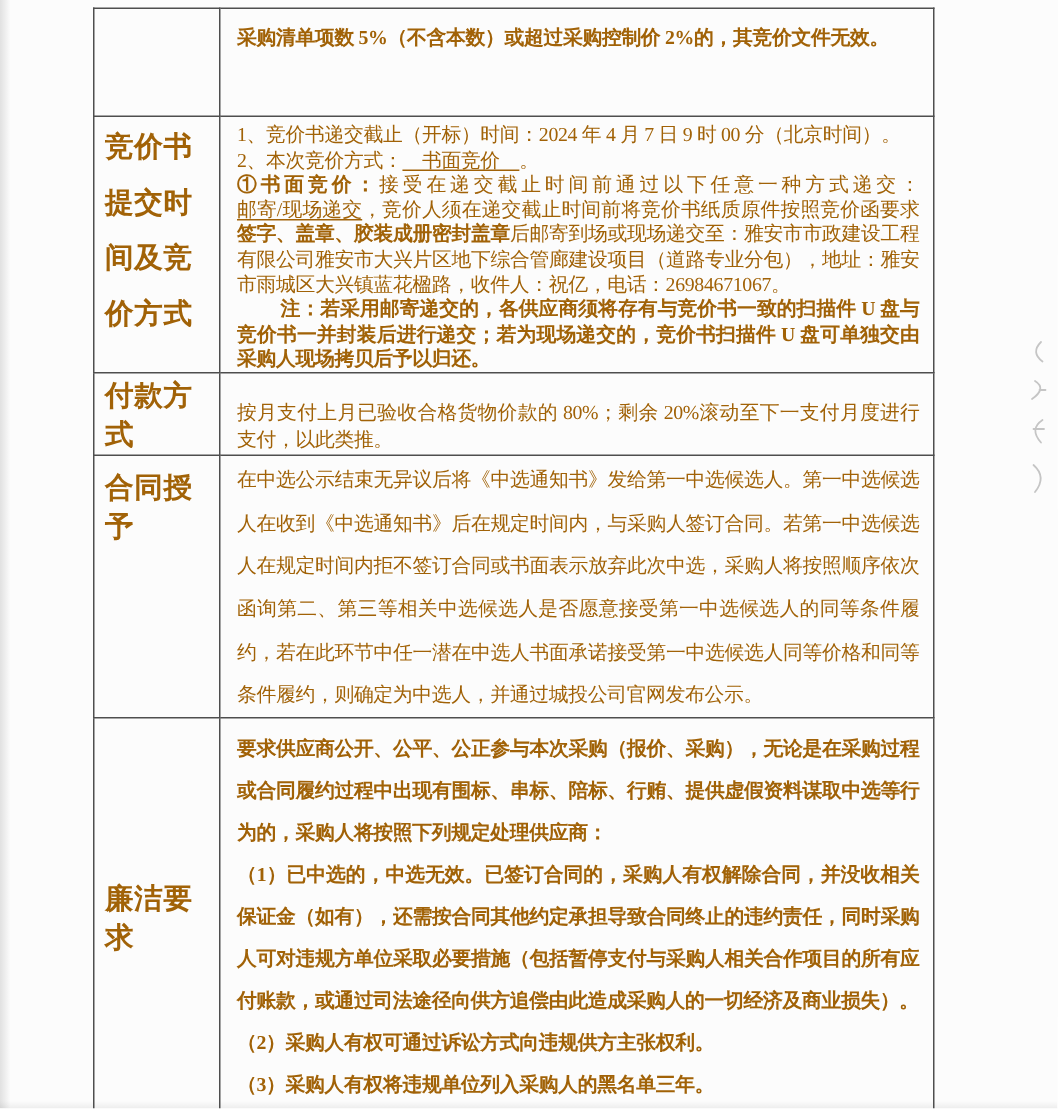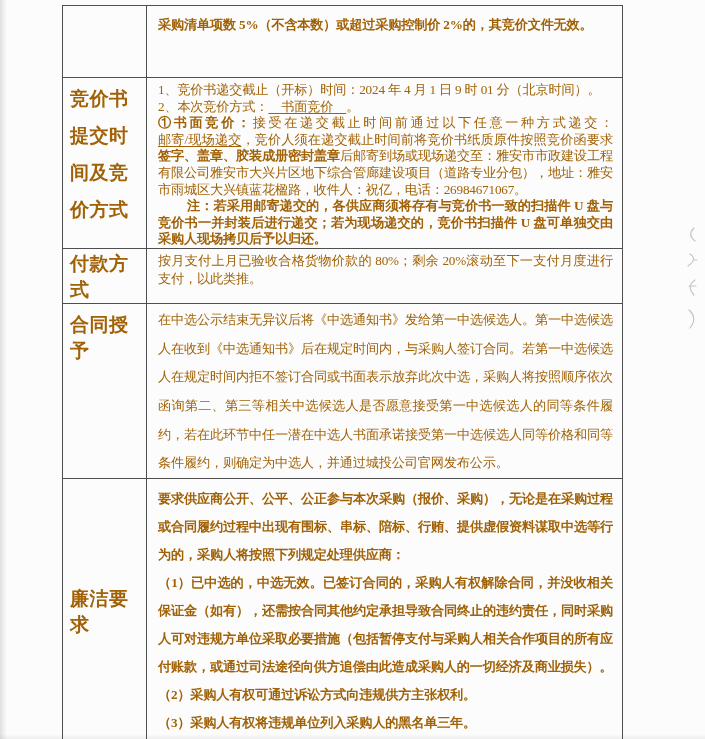--- a/index.html
+++ b/index.html
@@ -33,21 +33,21 @@
 
   .row-0 { height:72px; }
   .row-1 { height:167px; }
   .row-2 { height:43px; }
   .row-3 { height:173px; }
   .row-4 { height:267px; }
 
   .row-0 .ccell { font-weight:bold; padding-top:9px; line-height:19px; }
   .row-1 .hcell { line-height:37px; }
   .row-1 .ccell { line-height:16.6px; }
-  .row-2 .ccell { line-height:18.5px; padding-top:3px; }
+  .row-2 .ccell { line-height:18.5px; padding-top:17px; }
   .row-3 .hcell { padding-top:8px;margin-top:28px; }
   .row-3 .ccell { line-height:28.7px; padding-top:2px; }
   .row-4 .hcell { vertical-align:middle; padding-top:0; }
   .row-4 .ccell { line-height:28px; padding-top:6px;font-weight:bold; }
 
   .scan-artifact {
     position:absolute; left:681px; top:224px; width:20px; height:122px;
     opacity:.5; filter:blur(.4px); pointer-events:none;
   }
 </style>
@@ -67,21 +67,21 @@
     <tbody>
       <tr class="row-0">
         <td class="hcell"></td>
         <td class="ccell">
             <p class="para"><span class="b">采购清单项数 5%（不含本数）或超过采购控制价 2%的，其竞价文件无效。</span></p>
           </td>
       </tr>
       <tr class="row-1">
         <td class="hcell">竞价书提交时间及竞价方式</td>
         <td class="ccell">
-            <p class="para"><span>1、竞价书递交截止（开标）时间：2024 年 4 月 1 日 9 时 01 分（北京时间）。</span></p>
+            <p class="para"><span>1、竞价书递交截止（开标）时间：2024 年 4 月 7 日 9 时 00 分（北京时间）。</span></p>
             <p class="para"><span>2、本次竞价方式：</span><span class="u">　书面竞价　</span><span>。</span></p>
             <p class="para"><span class="b">①书面竞价：</span><span>接受在递交截止时间前通过以下任意一种方式递交：</span><span class="u">邮寄/现场递交</span><span>，竞价人须在递交截止时间前将竞价书纸质原件按照竞价函要求</span><span class="b">签字、盖章、胶装成册密封盖章</span><span>后邮寄到场或现场递交至：雅安市市政建设工程有限公司雅安市大兴片区地下综合管廊建设项目（道路专业分包），地址：雅安市雨城区大兴镇蓝花楹路，收件人：祝亿，电话：26984671067。</span></p>
             <p class="para indent"><span class="b">注：若采用邮寄递交的，各供应商须将存有与竞价书一致的扫描件 U 盘与竞价书一并封装后进行递交；若为现场递交的，竞价书扫描件 U 盘可单独交由采购人现场拷贝后予以归还。</span></p>
           </td>
       </tr>
       <tr class="row-2">
         <td class="hcell">付款方式</td>
         <td class="ccell">
             <p class="para"><span>按月支付上月已验收合格货物价款的 80%；剩余 20%滚动至下一支付月度进行支付，以此类推。</span></p>
           </td>

